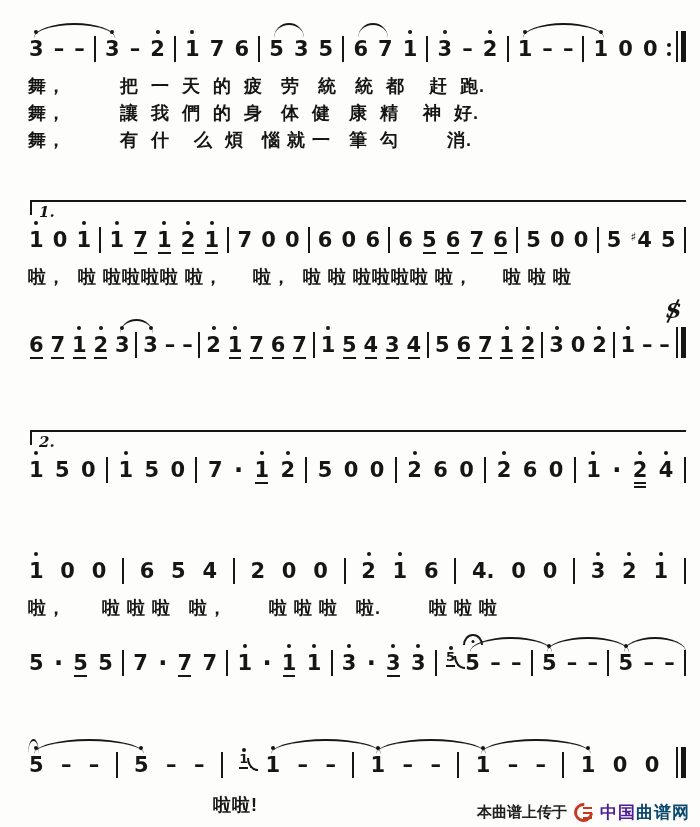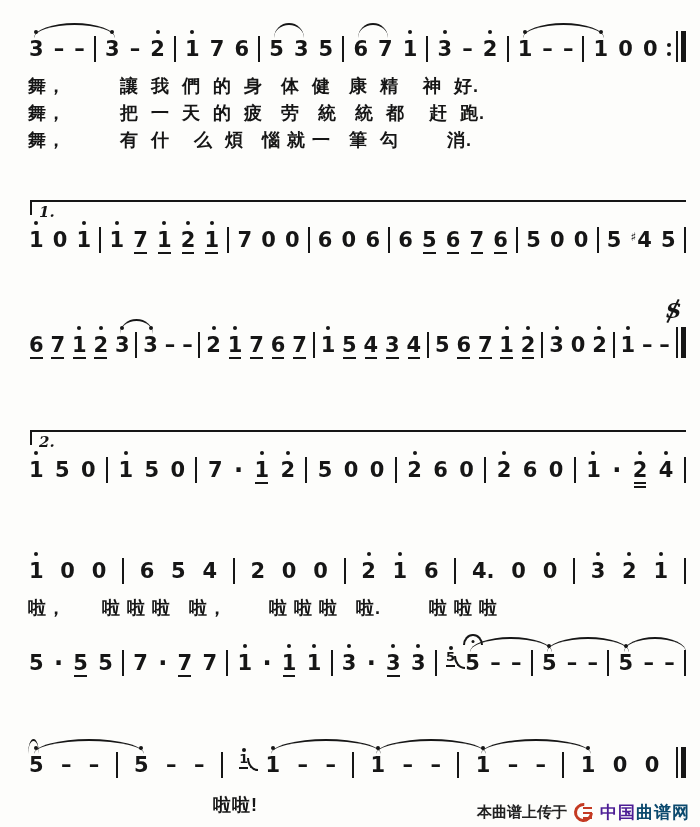--- a/index.html
+++ b/index.html
@@ -164,22 +164,22 @@
         <span class="barwrap">
           <div class="rdots">
             <div class="rd"></div>
             <div class="rd"></div>
           </div>
           <div class="bar tall"></div>
           <div class="bar thick tall"></div>
         </span>
       </div>
     <div class="lyrics">
+        <div class="lyric-line">舞，         把  一  天  的  疲   劳   統   統  都    赶  跑.</div>
         <div class="lyric-line">舞，         讓  我  們  的  身   体  健   康  精    神  好.</div>
-        <div class="lyric-line">舞，         把  一  天  的  疲   劳   統   統  都    赶  跑.</div>
         <div class="lyric-line">舞，         有  什    么  煩   惱 就 一   筆  勾        消.</div>
       </div>
   <div class="arc" style="left: 5.95px; width: 81.1px; top: -3px;"></div>
       <div class="arc" style="left: 245.95px; width: 30.1px; top: -3px;"></div>
       <div class="arc" style="left: 329.95px; width: 30.1px; top: -3px;"></div>
       <div class="arc" style="left: 494.95px; width: 81.1px; top: -3px;"></div>
     </div>
   <div class="sys sys2 hasvolta" style="top:200px">
     <div class="notes">
         <span class="tok">
@@ -285,20 +285,23 @@
         </span>
         <span class="tok">
           <span class="g"><span class="sharp">♯</span>4</span>
         </span>
         <span class="tok">
           <span class="g">5</span>
         </span>
         <span class="barwrap">
           <div class="bar"></div>
         </span>
+      </div>
+    <div class="lyrics">
+        <div class="lyric-line">啦，  啦 啦啦啦啦 啦，     啦，  啦 啦 啦啦啦啦 啦，     啦 啦 啦</div>
       </div>
   <div class="volta"><span class="vl">1.</span></div>
     </div>
   <div class="sys sys3" style="top:322px">
     <div class="notes">
         <span class="tok">
           <span class="g">6</span>
           <div class="u"></div>
         </span>
         <span class="tok">

